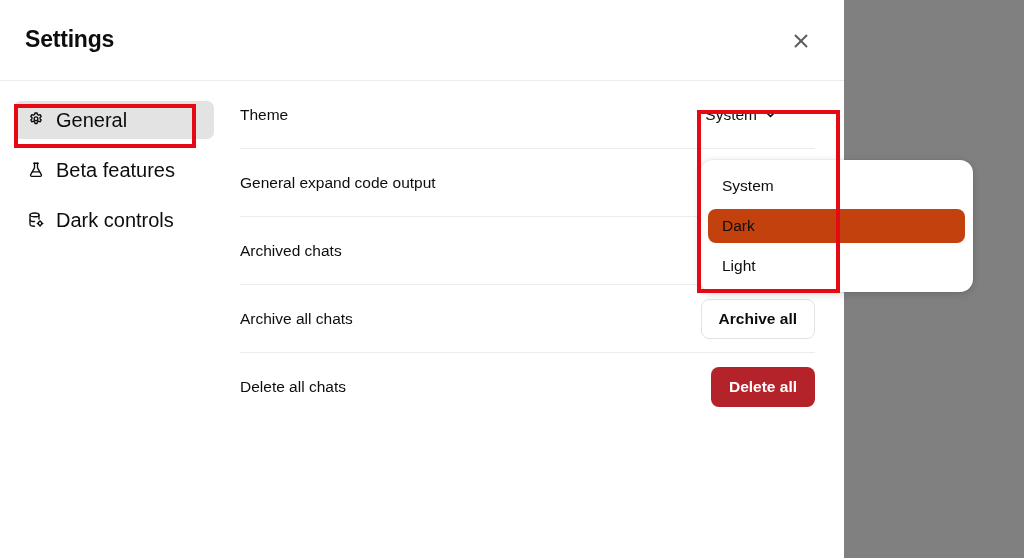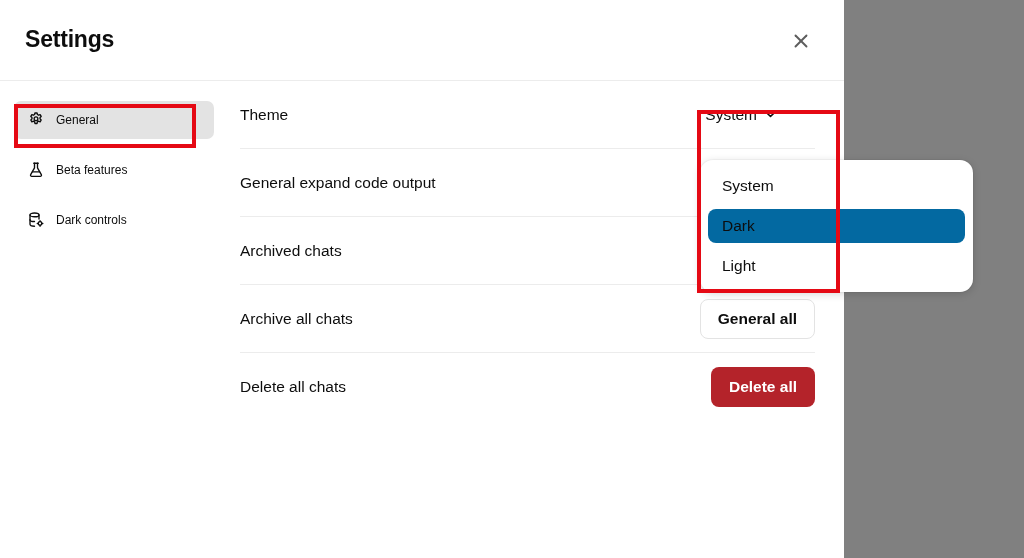--- a/index.html
+++ b/index.html
@@ -74,21 +74,21 @@
   }
   .side-item {
     display: flex;
     align-items: center;
     gap: 11px;
     height: 38px;
     padding: 0 12px;
     border-radius: 7px;
     margin-bottom: 12px;
     color: #0d0d0d;
-    font-size: 12px;
+    font-size: 20px;
     cursor: pointer;
     box-sizing: border-box;
   }
   .side-item.active {
     background: #e3e3e3;
   }
   .side-icon {
     width: 19px;
     height: 19px;
     display: flex;
@@ -191,21 +191,21 @@
     display: flex;
     align-items: center;
     padding: 0 14px;
     border-radius: 8px;
     font-size: 15.5px;
     color: #0d0d0d;
     cursor: pointer;
     box-sizing: border-box;
   }
   .dd-item + .dd-item { margin-top: 6px; }
-  .dd-item.highlight { background: #0369a1; }
+  .dd-item.highlight { background: #c2410c; }
 
   
   .annot {
     position: absolute;
     border: 4px solid #e50914;
     box-sizing: border-box;
     z-index: 60;
     pointer-events: none;
     background: transparent;
   }
@@ -291,21 +291,21 @@
       </div>
 
       <div class="row">
         <span class="row-label">Archived chats</span>
         <div class="btn-slot"></div>
       </div>
 
       <div class="row">
         <span class="row-label">Archive all chats</span>
         <div class="btn-slot">
-          <button class="btn-outline">General all</button>
+          <button class="btn-outline">Archive all</button>
         </div>
       </div>
 
       <div class="row">
         <span class="row-label">Delete all chats</span>
         <div class="btn-slot">
           <button class="btn-danger">Delete all</button>
         </div>
       </div>
 

